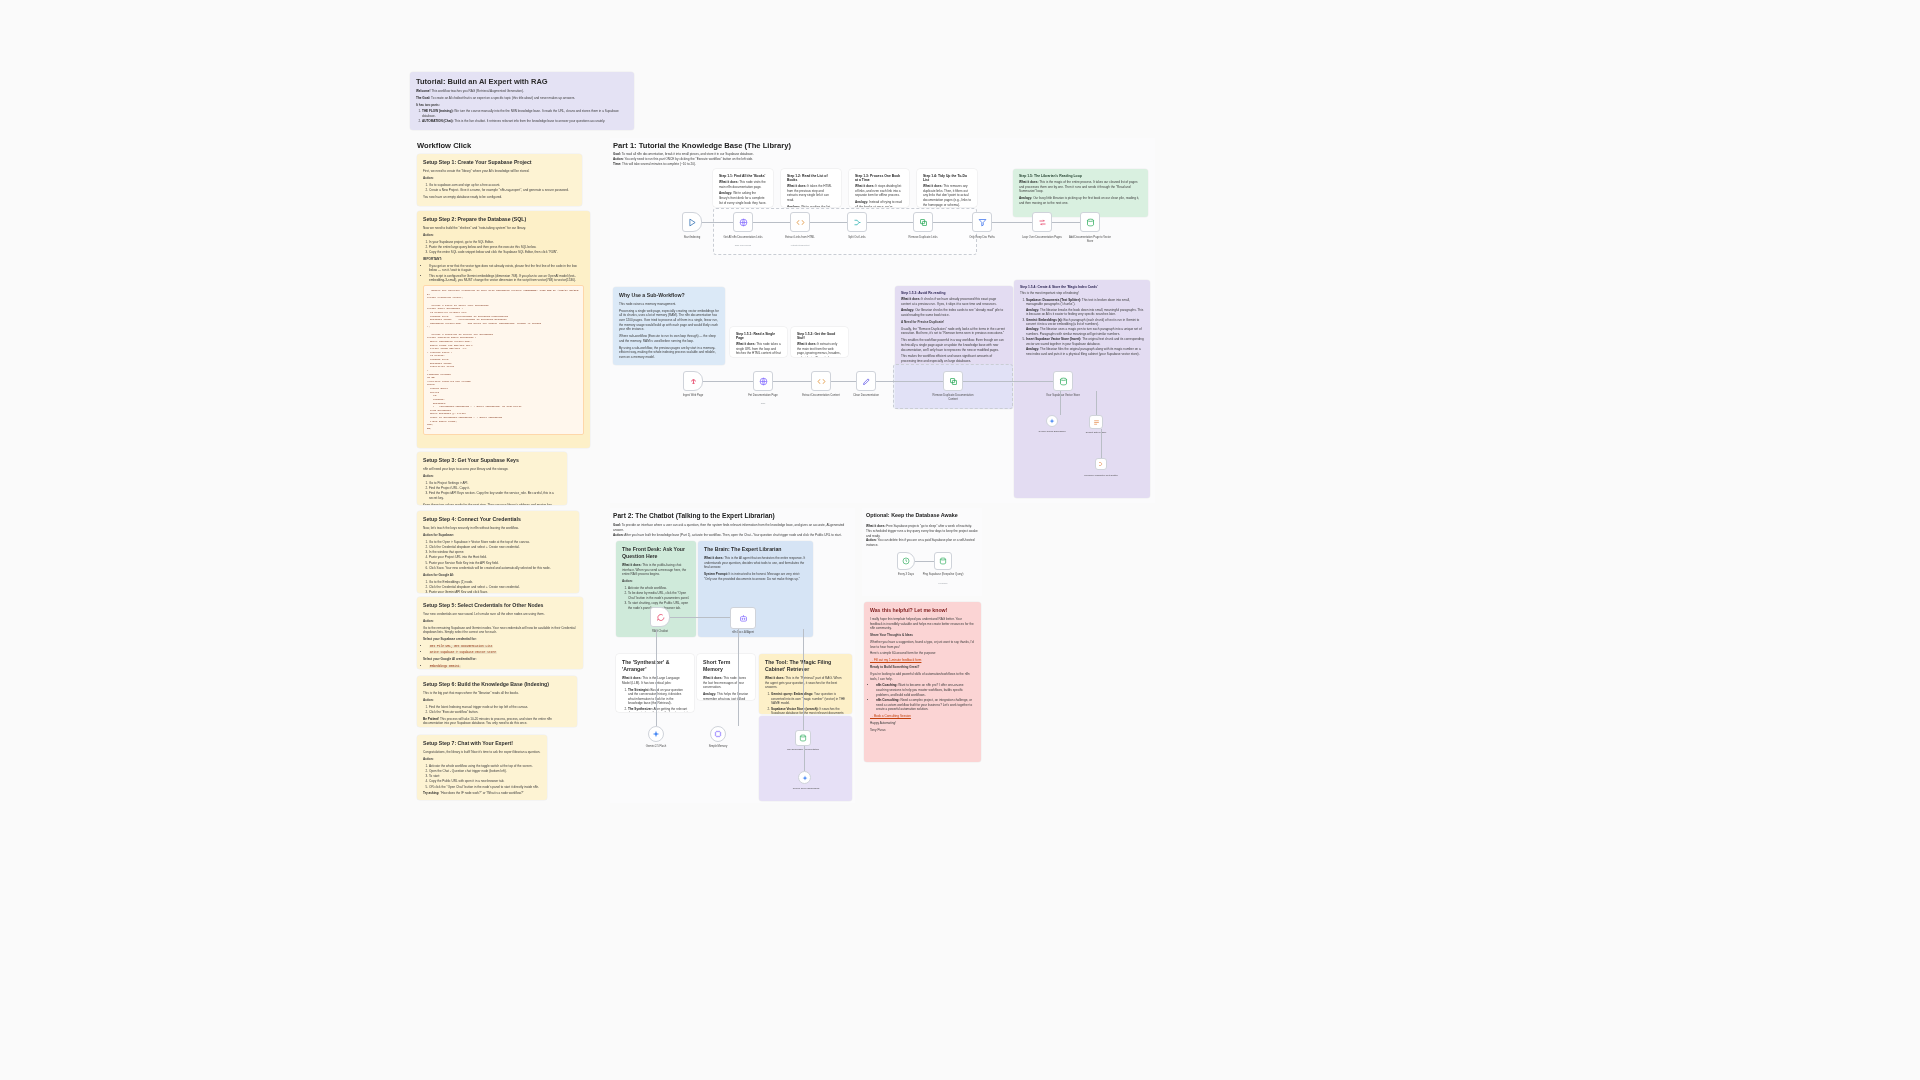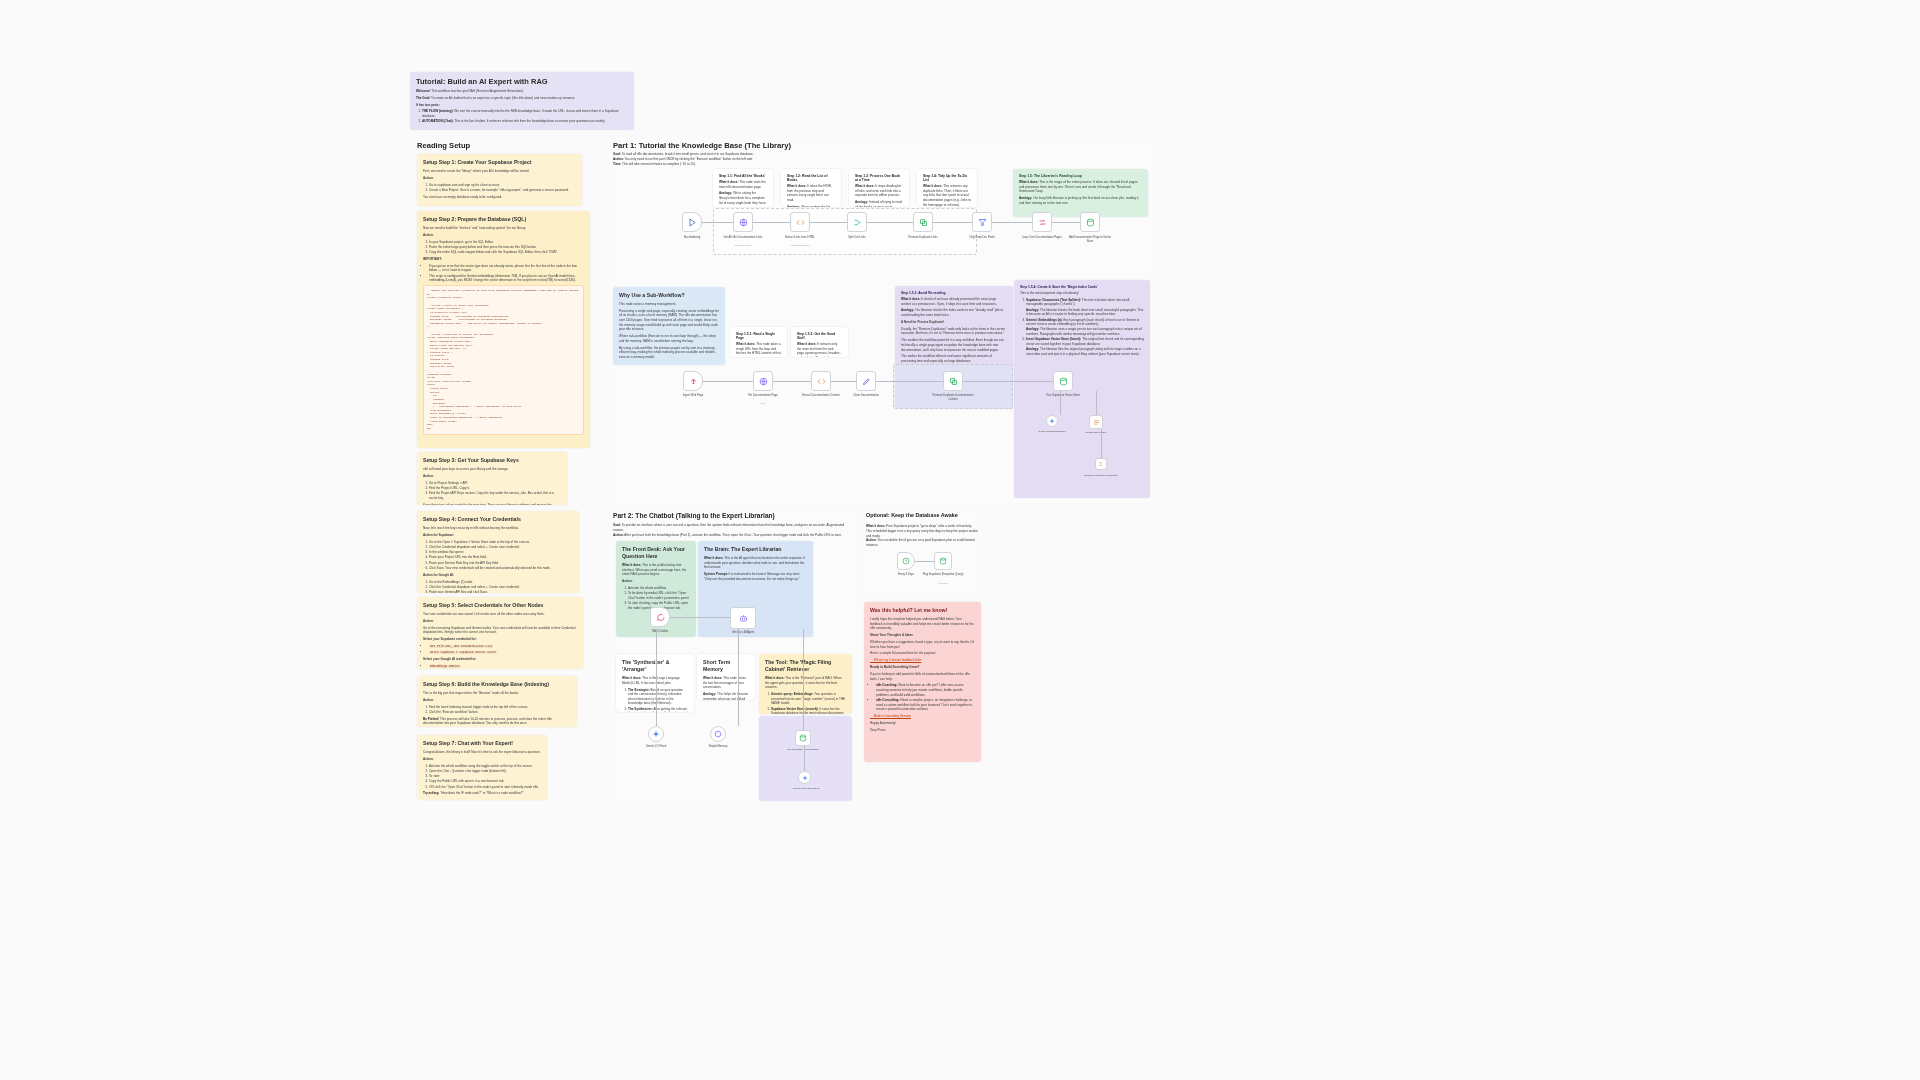--- a/index.html
+++ b/index.html
@@ -70,21 +70,21 @@
     <div class="h2">Tutorial: Build an AI Expert with RAG</div>
     <p><span class="b">Welcome!</span> <span>This workflow teaches you RAG (Retrieval Augmented Generation).</span></p>
     <p><span class="b">The Goal:</span> <span>To create an AI chatbot that is an expert on a specific topic (this title about) and never makes up answers.</span></p>
     <p class="b">It has two parts:</p>
     <ol>
       <li><span class="b">THE FLOW (training):</span> <span>We turn the course manually into the the N8N knowledge base. It reads the URL, cleans and stores them in a Supabase database.</span></li>
       <li><span class="b">AUTOMATION (Chat):</span> <span>This is the live chatbot. It retrieves relevant info from the knowledge base to answer your questions accurately.</span></li>
     </ol>
   </div>
 
-  <div class="wftitle" style="left:417px; top:141px;">Reading Setup</div>
+  <div class="wftitle" style="left:417px; top:141px;">Workflow Click</div>
 
   <div class="note yellow" style="left:417px; top:154px; width:165px; height:52px;">
     <div class="ttl">Setup Step 1: Create Your Supabase Project</div>
     <p>First, we need to create the "library" where your AI's knowledge will be stored.</p>
     <p class="b">Action:</p>
     <ol>
       <li>Go to supabase.com and sign up for a free account.</li>
       <li>Create a New Project. Give it a name, for example "n8n-rag-expert", and generate a secure password.</li>
     </ol>
     <p>You now have an empty database ready to be configured.</p>

